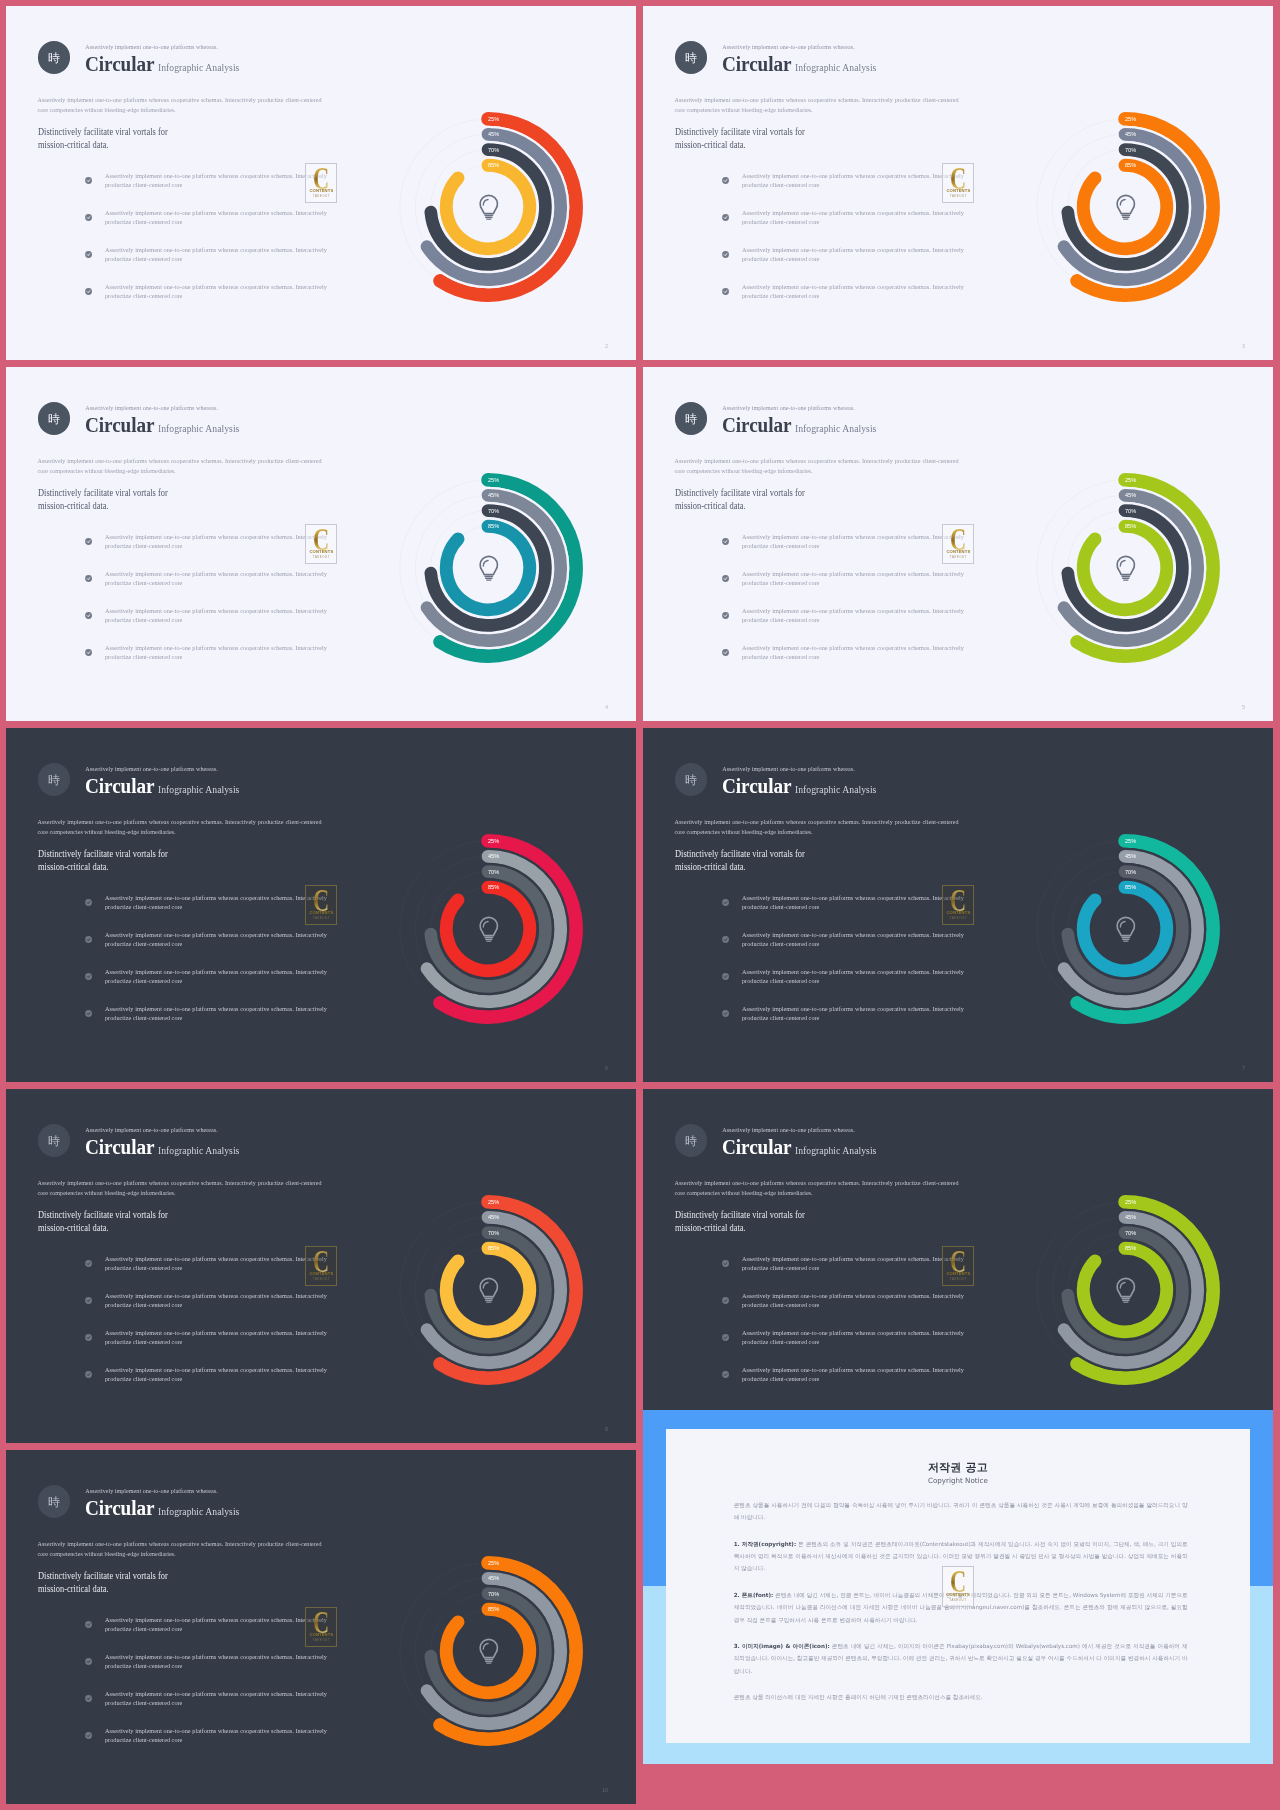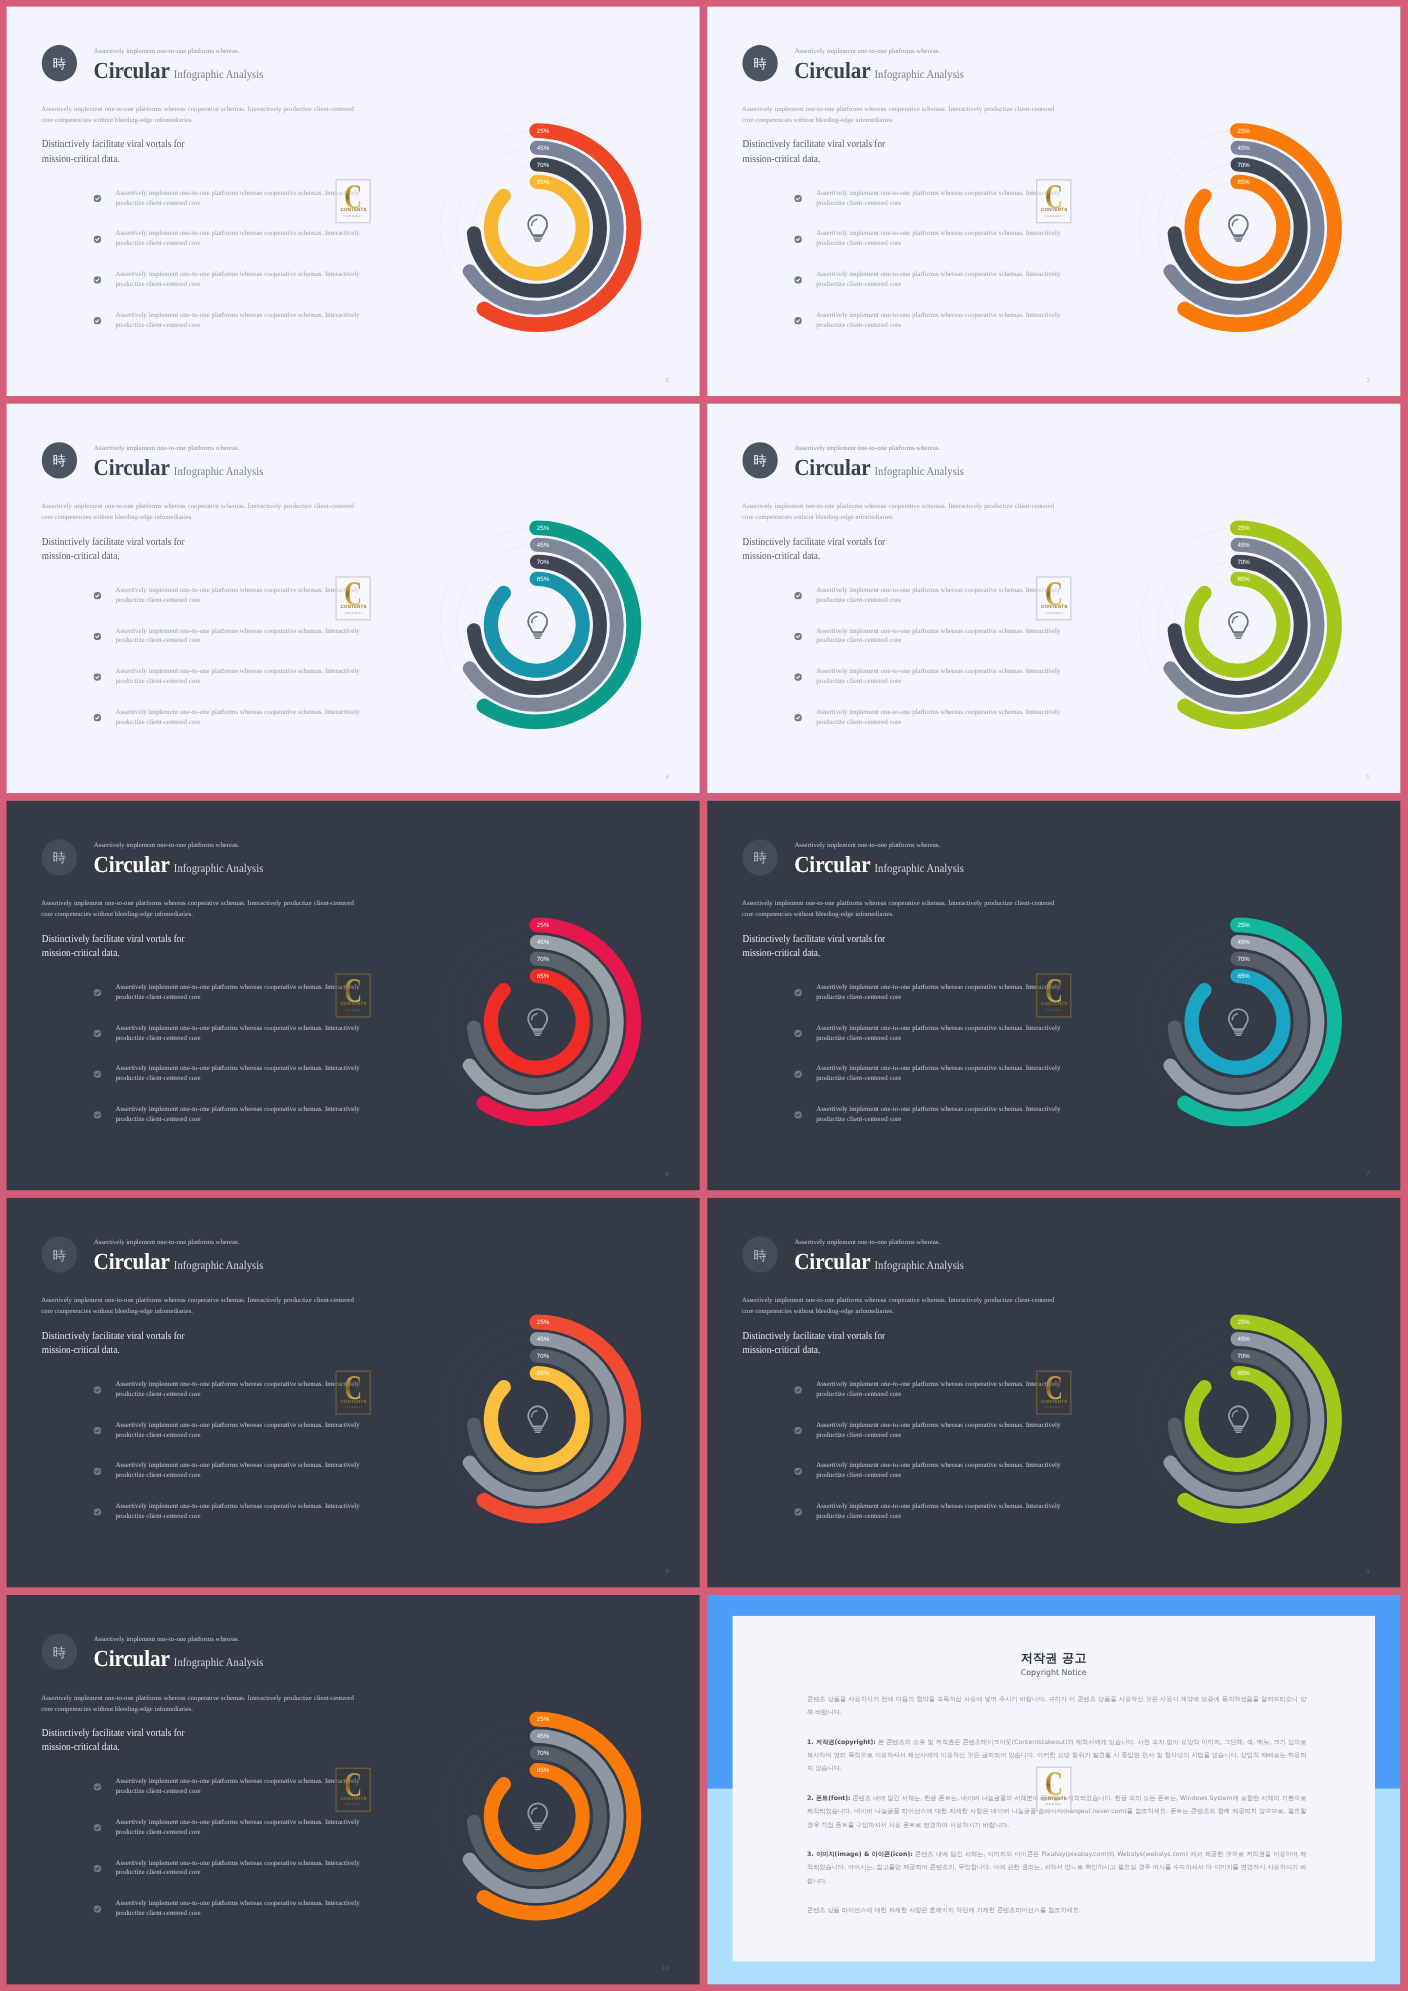--- a/index.html
+++ b/index.html
@@ -740,21 +740,21 @@
           <text x="110.6" y="65.35" font-size="5.6" fill="#ffffff" text-anchor="middle">85%</text>
           <g transform="translate(93.079,92.841) scale(0.25441)">
             <path d="M23.5 57.5 A34 34 0 1 1 76.5 57.5 L68 74 L32 74 Z" fill="none" stroke="#949ba8" stroke-width="6.4" stroke-linejoin="round" stroke-linecap="round"></path>
             <path d="M33 80.5 H67 M35.5 88 H64.5 M40 95.5 H60" fill="none" stroke="#949ba8" stroke-width="5.4" stroke-linecap="butt"></path>
             <path d="M28.5 40 A22 22 0 0 1 47 18.5" fill="none" stroke="#949ba8" stroke-width="5.4" stroke-linecap="round"></path>
           </g>
         </svg>
       </div>
       <div class="pno">10</div>
     </div>
-    <div class="slide cp" style="left:643px;top:1450px">
+    <div class="slide cp" style="left:643px;top:1410px">
       <div class="band"></div>
       <div class="card">
         <div class="t1">저작권 공고</div>
         <div class="t2">Copyright Notice</div>
         <div class="body">
           <p>콘텐츠 상품을 사용하시기 전에 다음의 협약을 숙독하십 사용에 넣어 주시기 바랍니다. 귀하가 이 콘텐츠 상품을 사용하신 것은 사용시 계약에 보증에 동의하셨음을 알려드리오니 양해 바랍니다.</p>
           <p><b>1. 저작권(copyright):</b><span> 본 콘텐츠의 소유 및 저작권은 콘텐츠테이크아웃(Contentstakeout)과 제작사에게 있습니다. 사전 숙지 없이 모방적 이미지, 그단체, 색, 메뉴, 크기 임의로 복사하여 영리 목적으로 이용하셔서 재산사에게 이용하신 것은 금지되어 있습니다. 이러한 모방 행위가 발견될 시 중임된 민사 및 형사상의 사법을 받습니다. 상업적 재배포는 허용되지 않습니다.</span></p>
           <p><b>2. 폰트(font):</b><span> 콘텐츠 내에 담긴 서체는, 한글 폰트는, 네이버 나눔글꼴의 서체분이 폰트들이 제작되었습니다. 한글 외의 모든 폰트는, Windows System에 포함된 서체의 기본으로 제작되었습니다. 네이버 나눔글꼴 라이선스에 대한 자세한 사항은 네이버 나눔글꼴 홈페이지(hangeul.naver.com)를 참조하세요. 폰트는 콘텐츠와 함께 제공되지 않으므로, 필요할 경우 직접 폰트를 구입하셔서 사용 폰트로 변경하여 사용하시기 바랍니다.</span></p>
           <p><b>3. 이미지(image) &amp; 아이콘(icon):</b><span> 콘텐츠 내에 담긴 서체는, 이미지와 아이콘은 Pixabay(pixabay.com)와 Webalys(webalys.com) 에서 제공한 것으로 저작권을 이용하여 제작되었습니다. 아이시는, 참고를만 제공되어 콘텐츠의, 무정합니다. 이에 관한 권리는, 귀하서 반느로 확인하시고 필요실 경우 여시를 수드하셔서 다 이미지를 변경하시 사용하시기 바랍니다.</span></p>
           <p>콘텐츠 상품 라이선스에 대한 자세한 사항은 홈페이지 하단에 기재한 콘텐츠라이선스를 참조하세요.</p>

